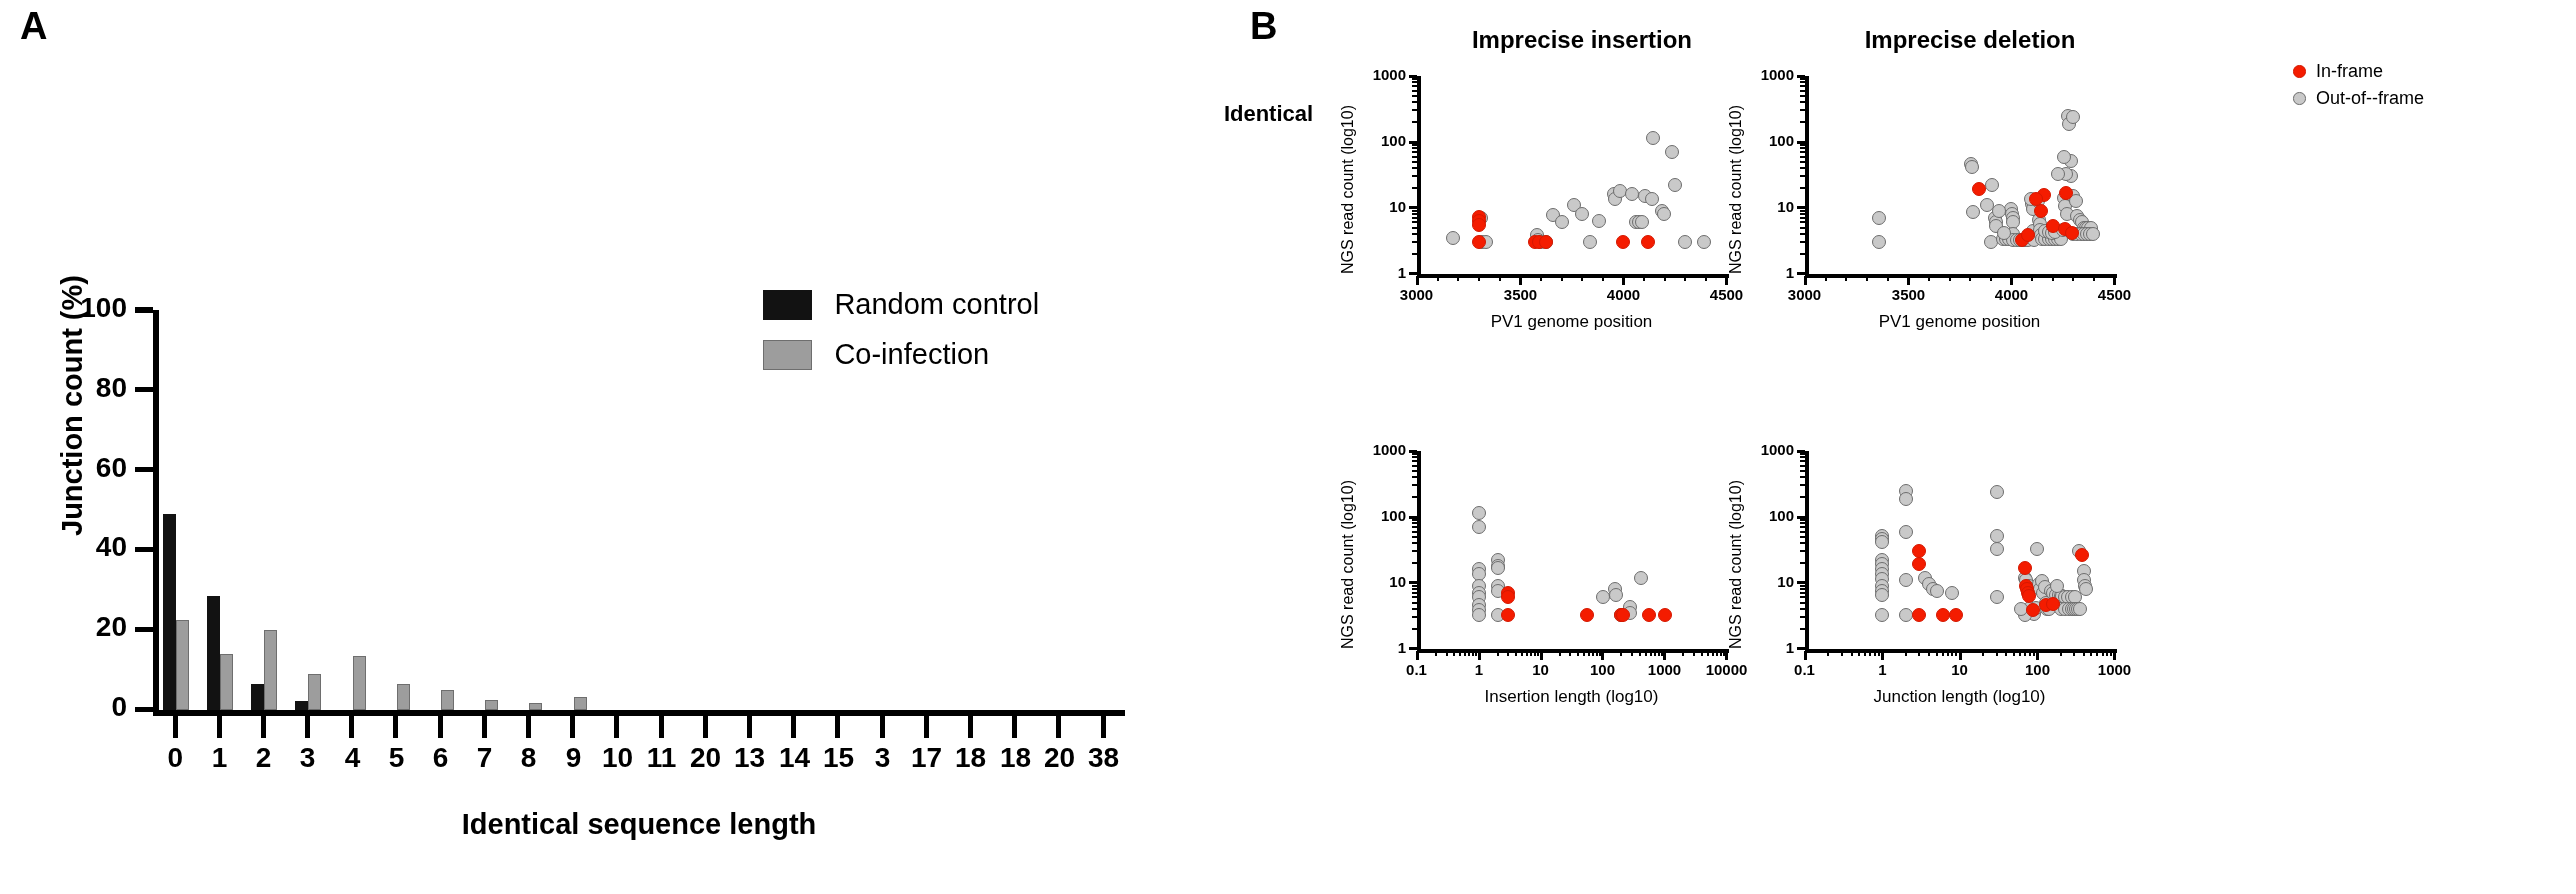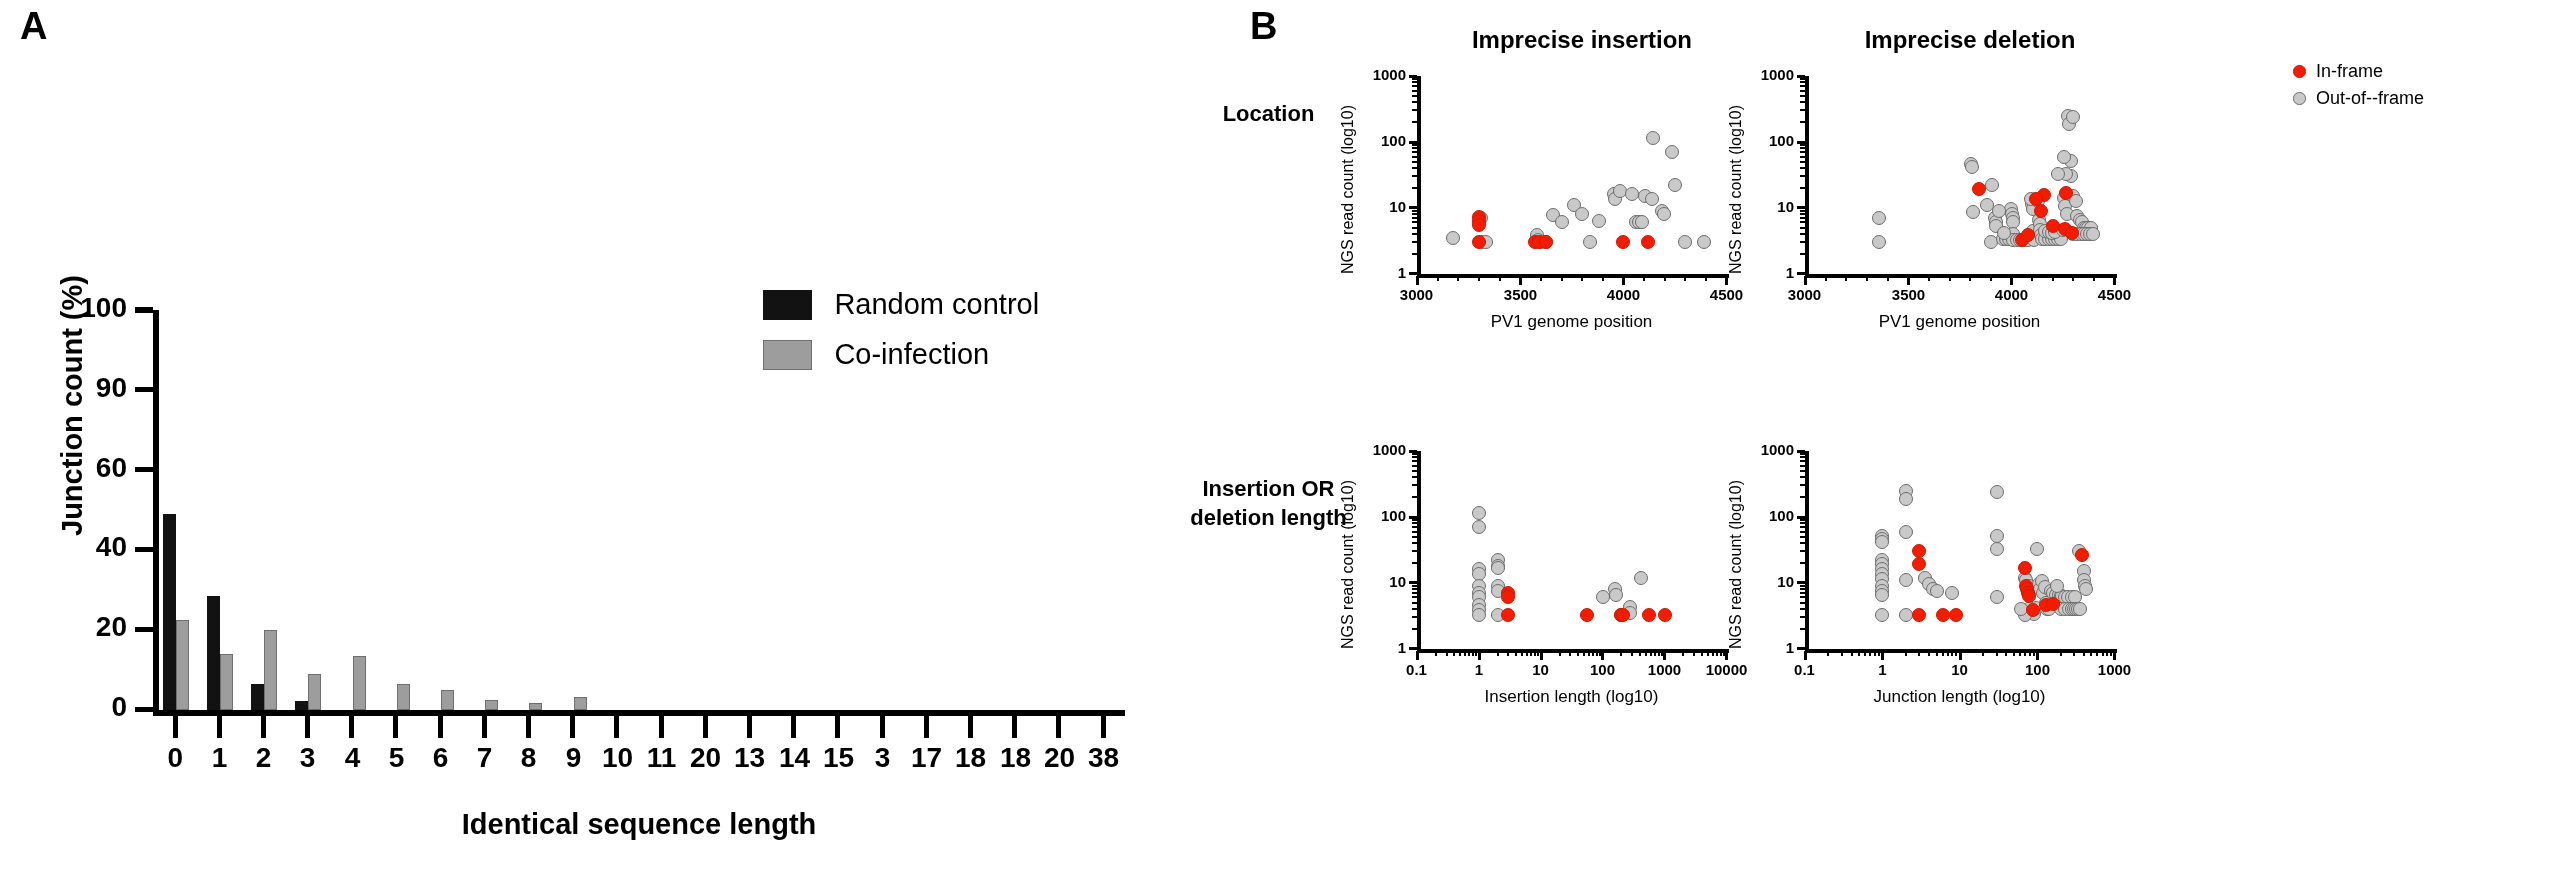--- a/index.html
+++ b/index.html
@@ -91,21 +91,21 @@
     <div id="a-xaxis"></div>
   <div class="a-ytick" style="top: 397px;"></div>
       <div class="a-ytick-label" style="top: 381px; left: -145px; width: 119px;">0</div>
       <div class="a-ytick" style="top: 317px;"></div>
       <div class="a-ytick-label" style="top: 301px; left: -145px; width: 119px;">20</div>
       <div class="a-ytick" style="top: 237px;"></div>
       <div class="a-ytick-label" style="top: 221px; left: -145px; width: 119px;">40</div>
       <div class="a-ytick" style="top: 157px;"></div>
       <div class="a-ytick-label" style="top: 142px; left: -145px; width: 119px;">60</div>
       <div class="a-ytick" style="top: 77px;"></div>
-      <div class="a-ytick-label" style="top: 62px; left: -145px; width: 119px;">90</div>
+      <div class="a-ytick-label" style="top: 62px; left: -145px; width: 119px;">80</div>
       <div class="a-ytick" style="top: -2.6px;"></div>
       <div class="a-ytick-label" style="top: -18.4px; left: -145px; width: 119px;">100</div>
       <div class="a-xtick" style="left: 19.5px;"></div>
       <div class="a-xtick-label" style="left: -4.3px;">0</div>
       <div class="a-bar ctrl" style="left: 9.5px; width: 13.3px; height: 196px; bottom: 6px;"></div>
       <div class="a-bar coinf" style="left: 23px; width: 13.3px; height: 90px; bottom: 6px;"></div>
       <div class="a-xtick" style="left: 64px;"></div>
       <div class="a-xtick-label" style="left: 40px;">1</div>
       <div class="a-bar ctrl" style="left: 54px; width: 13.3px; height: 114px; bottom: 6px;"></div>
       <div class="a-bar coinf" style="left: 67px; width: 13.3px; height: 56px; bottom: 6px;"></div>
@@ -172,25 +172,21 @@
     </div>
   </div>
 </div>
 
 <div id="panel-b">
   <div class="b-coltitle" id="b-coltitle-1">Imprecise deletion</div>
   <div class="b-coltitle" id="b-coltitle-0">Imprecise insertion</div>
 
   <div class="b-rowlabel" id="b-rowlabel-0">
     
-    <span>Location</span>
-  </div>
-  <div class="b-rowlabel" id="b-rowlabel-1">
-    <div>Insertion OR</div>
-    <div>deletion length</div>
+    <span>Identical</span>
   </div>
 
   <div id="b-legend">
     <div class="b-legend-row">
       <span class="b-legend-dot in"></span>
       <span class="b-legend-label">In-frame</span>
     </div>
     <div class="b-legend-row">
       <span class="b-legend-dot out"></span>
       <span class="b-legend-label">Out-of--frame</span>

